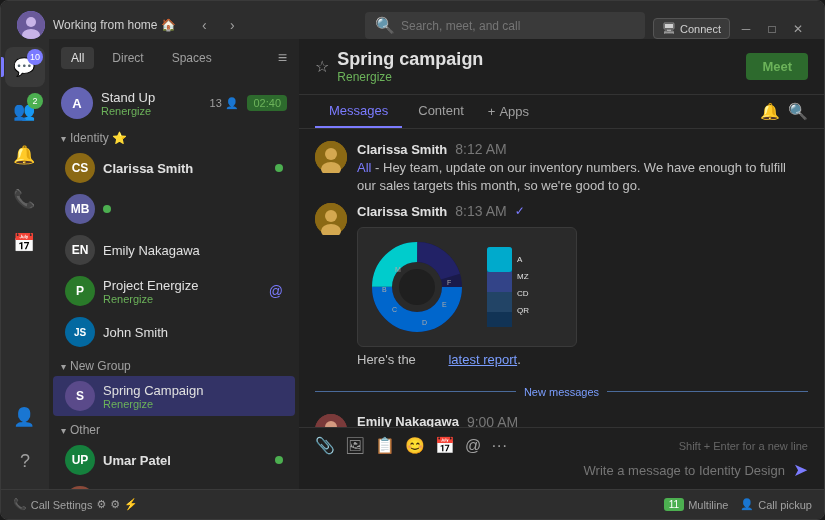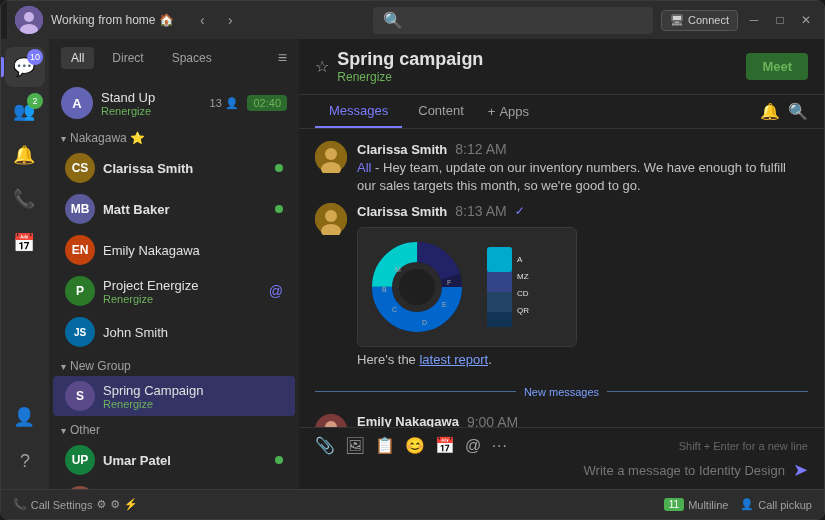--- a/index.html
+++ b/index.html
@@ -18,27 +18,26 @@
       background: #1f1f1f;
       border-radius: 8px;
       overflow: hidden;
       display: flex;
       flex-direction: column;
       border: 1px solid #3a3a3a;
     }
     
     .title-bar {
       display: flex;
-      align-items: center;
+      align-items: flex-end;
       background: #2d2d2d;
       height: 38px;
-      padding: 0 8px;
+      padding: 0 16px;
       flex-shrink: 0;
       user-select: none;
-      margin-left: 6px;
     }
     .title-bar-left {
       display: flex;
       align-items: center;
       gap: 8px;
       flex: 1;
     }
     .avatar-small {
       width: 28px;
       height: 28px;
@@ -433,21 +432,21 @@
       display: flex;
       align-items: center;
       gap: 8px;
       margin-bottom: 2px;
     }
     .msg-name { font-size: 13px; font-weight: 600; color: #e0e0e0; }
     .msg-time { font-size: 14px; color: #777; }
     .msg-verified { color: #7b7bff; font-size: 12px; }
     .msg-text { font-size: 13px; color: #c0c0c0; line-height: 1.4; }
     .msg-text .all-mention { color: #7b7bff; }
-    .msg-text a { color: #7b9eff; text-decoration: underline; }
+    .msg-text a { color: #7b9eff; text-decoration: underline; margin-left: 29px; }
     .chart-container {
       background: #2a2a2a;
       border: 1px solid #3a3a3a;
       border-radius: 6px;
       width: 220px;
       height: 120px;
       margin-top: 8px;
       padding: 8px;
       display: flex;
       align-items: center;
@@ -561,20 +560,21 @@
         <span>Working from home</span>
         <span>🏠</span>
       </div>
       <div class="nav-arrows">
         <button class="nav-btn">‹</button>
         <button class="nav-btn">›</button>
       </div>
     </div>
     <div class="search-bar">
       <span>🔍</span>
+      <input type="text" placeholder="Search, meet, and call" style="">
     </div>
     <div class="title-bar-right">
       <button class="connect-btn">
         <span>🖥</span>
         <span>Connect</span>
       </button>
       <button class="win-btn">─</button>
       <button class="win-btn">□</button>
       <button class="win-btn">✕</button>
     </div>
@@ -627,42 +627,39 @@
           </div>
           <div class="meeting-meta">
             <span>13</span>
             <span>👤</span>
           </div>
           <div class="meeting-timer">02:40</div>
         </div>
 
         <div class="section-label">
           <span class="chevron">▾</span>
-          <span>Nakagawa</span>
+          <span>Identity</span>
           <span>⭐</span>
         </div>
 
         <div class="contact-item" style="font-weight:600;">
           <div class="contact-avatar" style="background:#8b6914;">CS</div>
           <div class="contact-info">
             <div class="contact-name" style="font-weight:600;">Clarissa Smith</div>
           </div>
           <div class="contact-dot"></div>
         </div>
 
         <div class="contact-item">
           <div class="contact-avatar" style="background:#5a5a9a;">MB</div>
-          <div class="contact-info">
-            <div class="contact-name" style="font-weight:600;">Matt Baker</div>
-          </div>
           <div class="contact-dot"></div>
         </div>
 
         <div class="contact-item">
-          <div class="contact-avatar" style="background:#c2410c;">EN</div>
+          <div class="contact-avatar" style="background:#404040;">EN</div>
           <div class="contact-info">
             <div class="contact-name">Emily Nakagawa</div>
           </div>
         </div>
 
         <div class="contact-item">
           <div class="contact-avatar" style="background:#2a7a2a;">P</div>
           <div class="contact-info">
             <div class="contact-name">Project Energize</div>
             <div class="contact-sub">Renergize</div>

